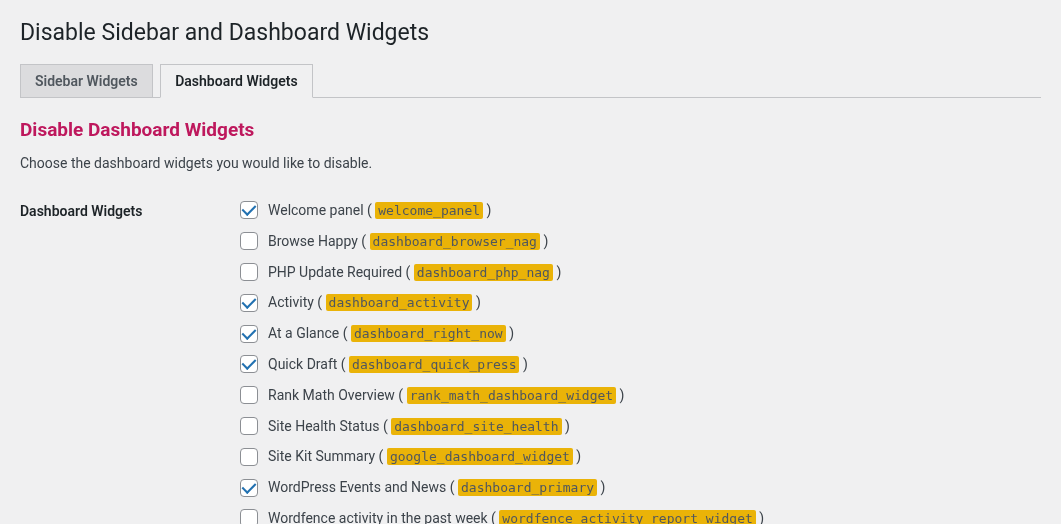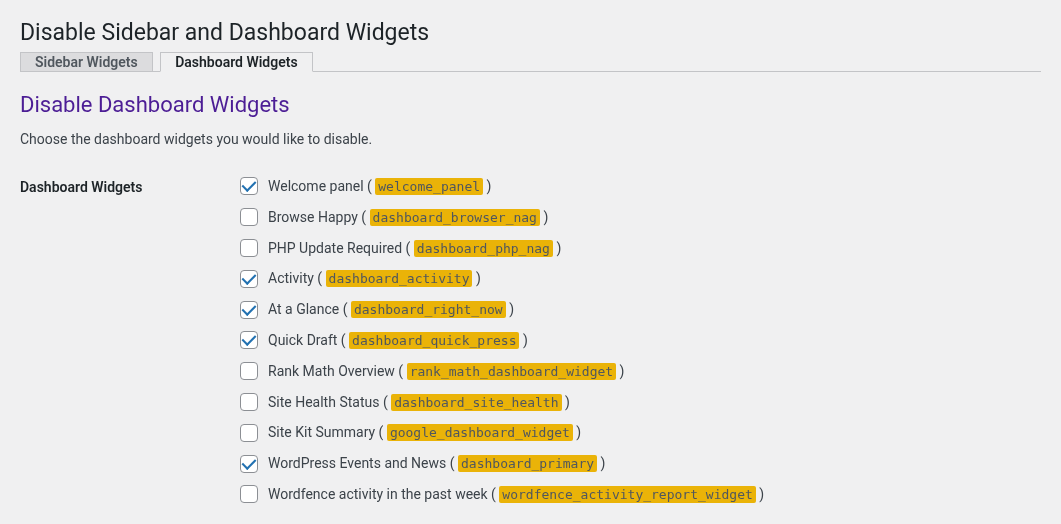--- a/index.html
+++ b/index.html
@@ -10,51 +10,51 @@
       font-size: 14px;
       padding: 0;
     }
     .wrap {
       padding: 10px 20px 20px 20px;
     }
     h1.main-title {
       font-size: 23px;
       font-weight: 400;
       color: #1d2327;
-      margin: 0 0 2px 0;
+      margin: 0 0 14px 0;
       padding: 9px 0 4px 0;
     }
     .nav-tab-wrapper {
       border-bottom: 1px solid #c3c4c7;
       margin: 0 0 20px 0;
       padding-top: 0;
       line-height: inherit;
     }
     .nav-tab {
       display: inline-block;
-      padding: 1px 14px;
+      padding: 8px 14px;
       margin: 0 4px -1px 0;
       font-size: 14px;
       font-weight: 600;
       background: #dcdcde;
       color: #50575e;
       border: 1px solid #c3c4c7;
       border-bottom: 1px solid #c3c4c7;
       text-decoration: none;
       cursor: pointer;
     }
     .nav-tab-active {
       background: #f0f0f1;
       color: #1d2327;
       border-bottom: 1px solid #f0f0f1;
     }
     h2.section-title {
-      font-size: 22px;
-      font-weight: 400;
-      color: #4c1d95;
+      font-size: 19px;
+      font-weight: 700;
+      color: #be185d;
       margin: 0 0 14px 0;
     }
     p.section-desc {
       font-size: 14px;
       color: #3c434a;
       margin: 4px 0 28px 0;
     }
     .form-table {
       width: 100%;
       border-collapse: collapse;

